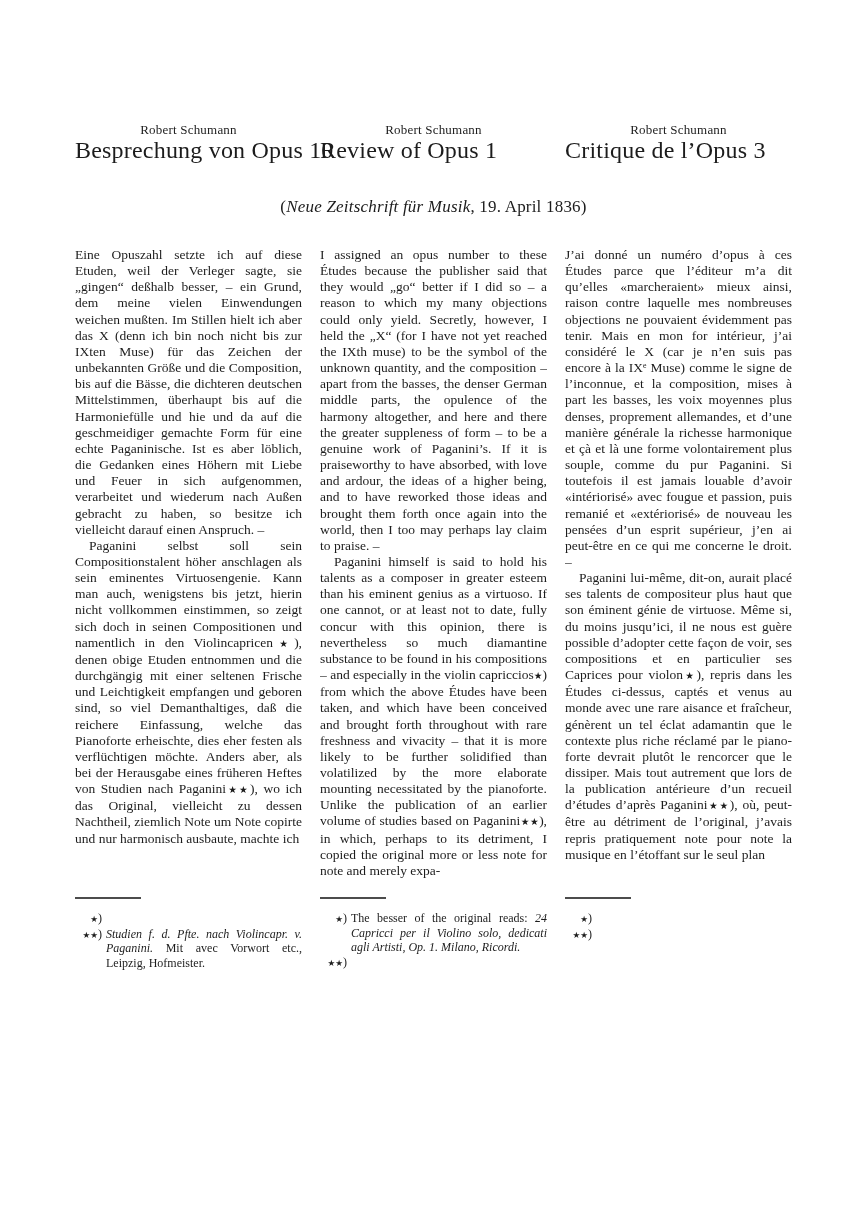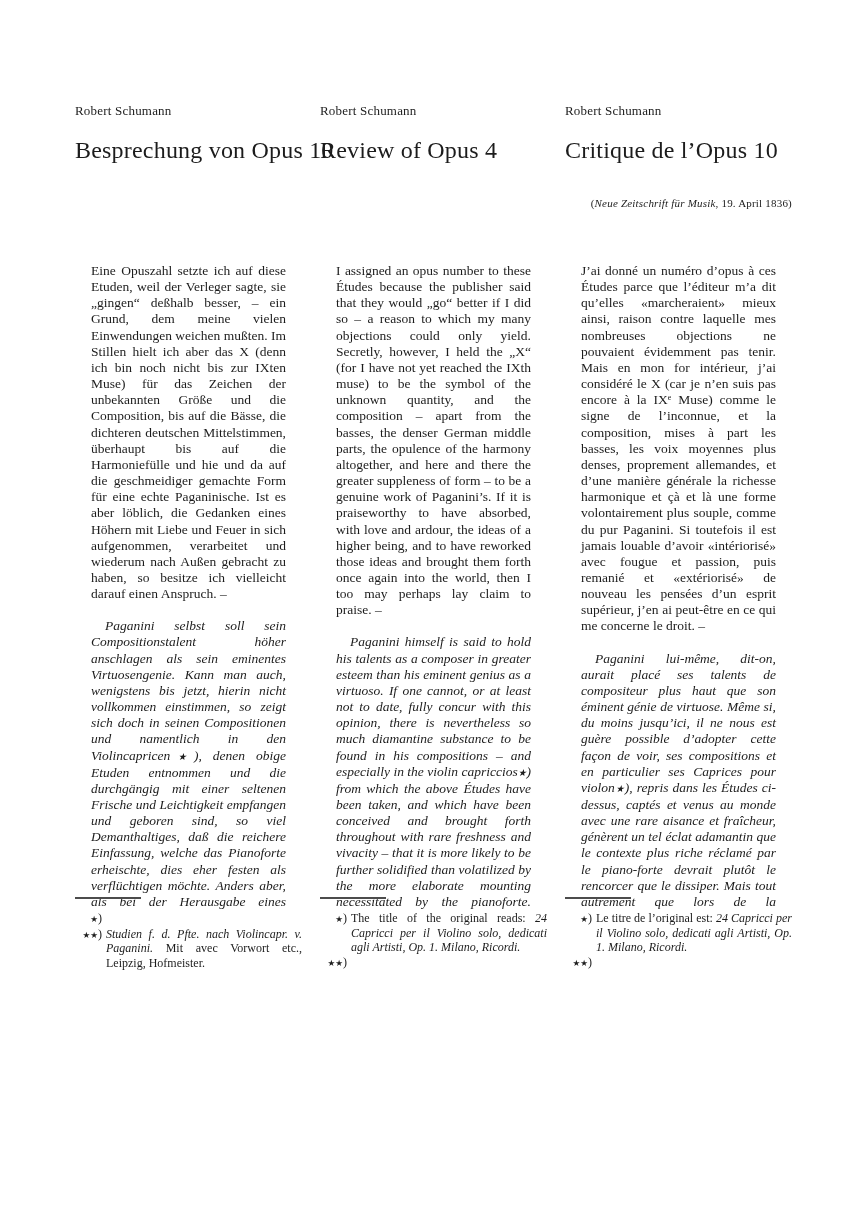--- a/index.html
+++ b/index.html
@@ -8,39 +8,39 @@
     background:#ffffff;
     color:#1c1c1c;
     font-family:"Liberation Serif","DejaVu Serif",serif;
     position:relative;
     overflow:hidden;
   }
   .c1 { left:75px; }
   .c2 { left:320px; }
   .c3 { left:565px; }
   .author {
-    position:absolute; top:103px; width:227px;
-    font-size:13px; letter-spacing:0.2px;
+    position:absolute; top:122px; width:227px;
+    font-size:13px; letter-spacing:0.2px;text-align:center;
   }
   .title {
     position:absolute; top:137px; width:247px;
     font-size:24px; letter-spacing:0.2px; white-space:nowrap;
   }
   .subtitle {
     position:absolute; top:197px; left:75px; width:717px;
-    text-align:right; font-size:11px; letter-spacing:0.2px;
+    text-align:center; font-size:17px; letter-spacing:0.2px;
   }
   .body-col {
     position:absolute; top:247px; width:227px; height:662px;
     overflow:hidden;
     font-size:13.5px; line-height:16.15px;
     text-align:justify; text-justify:inter-word;
   }
-  .para { margin:16px; }
-  .para + .para { text-indent:14px;font-style:italic; }
+  .para { margin:0; }
+  .para + .para { text-indent:14px; }
   .fn-block { position:absolute; top:897px; width:227px; }
   .fn-rule {
     width:66px; height:0;
     border-top:2px solid #4c4c4c;
     margin:0 0 12px 0;
   }
   .fn { display:flex; font-size:12px; line-height:14.7px; }
   .fn-marker {
     flex:0 0 27px; text-align:right; padding-right:4px;
     white-space:nowrap;
@@ -50,22 +50,22 @@
   .st { font-size:0.72em; }
 </style>
 </head>
 <body>
 
 <div class="author c1">Robert Schumann</div>
 <div class="author c2">Robert Schumann</div>
 <div class="author c3">Robert Schumann</div>
 
 <div class="title c1">Besprechung von Opus 10</div>
-<div class="title c2">Review of Opus 4</div>
-<div class="title c3">Critique de l’Opus 10</div>
+<div class="title c2">Review of Opus 1</div>
+<div class="title c3">Critique de l’Opus 3</div>
 
 <div class="subtitle"><span>(</span><span class="it">Neue Zeitschrift für Musik</span><span>, 19. April 1836)</span></div>
 
 <div class="body-col c1">
   <p class="para stars">Eine Opuszahl setzte ich auf diese Etuden, weil der Verleger sagte, sie „gingen“ deßhalb besser, – ein Grund, dem meine vielen Einwendungen weichen mußten. Im Stillen hielt ich aber das X (denn ich bin noch nicht bis zur IXten Muse) für das Zeichen der unbekannten Größe und die Composition, bis auf die Bässe, die dichteren deutschen Mittelstimmen, überhaupt bis auf die Harmoniefülle und hie und da auf die geschmeidiger gemachte Form für eine echte Paganinische. Ist es aber löblich, die Gedanken eines Höhern mit Liebe und Feuer in sich aufgenommen, verarbeitet und wiederum nach Außen gebracht zu haben, so besitze ich vielleicht darauf einen Anspruch. –</p>
   <p class="para stars">Paganini selbst soll sein Compositionstalent höher anschlagen als sein eminentes Virtuosengenie. Kann man auch, wenigstens bis jetzt, hierin nicht vollkommen einstimmen, so zeigt sich doch in seinen Compositionen und namentlich in den Violincapricen<span class="st">★</span>), denen obige Etuden entnommen und die durchgängig mit einer seltenen Frische und Leichtigkeit empfangen und geboren sind, so viel Demanthaltiges, daß die reichere Einfassung, welche das Pianoforte erheischte, dies eher festen als verflüchtigen möchte. Anders aber, als bei der Herausgabe eines früheren Heftes von Studien nach Paganini<span class="st">★</span><span class="st">★</span>), wo ich das Original, vielleicht zu dessen Nachtheil, ziemlich Note um Note copirte und nur harmonisch ausbaute, machte ich</p>
 </div>
 <div class="body-col c2">
   <p class="para stars">I assigned an opus number to these Études because the publisher said that they would „go“ better if I did so – a reason to which my many objections could only yield. Secretly, however, I held the „X“ (for I have not yet reached the IXth muse) to be the symbol of the unknown quantity, and the composition – apart from the basses, the denser German middle parts, the opulence of the harmony altogether, and here and there the greater suppleness of form – to be a genuine work of Paganini’s. If it is praiseworthy to have absorbed, with love and ardour, the ideas of a higher being, and to have reworked those ideas and brought them forth once again into the world, then I too may perhaps lay claim to praise. –</p>
   <p class="para stars">Paganini himself is said to hold his talents as a composer in greater esteem than his eminent genius as a virtuoso. If one cannot, or at least not to date, fully concur with this opinion, there is nevertheless so much diamantine substance to be found in his compositions – and especially in the violin capriccios<span class="st">★</span>) from which the above Études have been taken, and which have been conceived and brought forth throughout with rare freshness and vivacity – that it is more likely to be further solidified than volatilized by the more elaborate mounting necessitated by the pianoforte. Unlike the publication of an earlier volume of studies based on Paganini<span class="st">★</span><span class="st">★</span>), in which, perhaps to its detriment, I copied the original more or less note for note and merely expa-</p>
@@ -83,29 +83,28 @@
   <div class="fn">
     <span class="fn-marker stars"><span class="st">★</span><span class="st">★</span>)</span>
     <span class="fn-text"><span class="it">Studien f. d. Pfte. nach Violincapr. v. Paganini.</span><span> Mit avec Vorwort etc., Leipzig, Hofmeister.</span></span>
   </div>
 </div>
 
 <div class="fn-block c2">
   <div class="fn-rule"></div>
   <div class="fn">
     <span class="fn-marker stars"><span class="st">★</span>)</span>
-    <span class="fn-text"><span>The title of the original reads: </span><span class="it">24 Capricci per il Violino solo, dedicati agli Artisti, Op. 1. Milano, Ricordi.</span></span>
+    <span class="fn-text"><span>The besser of the original reads: </span><span class="it">24 Capricci per il Violino solo, dedicati agli Artisti, Op. 1. Milano, Ricordi.</span></span>
   </div>
   <div class="fn">
     <span class="fn-marker stars"><span class="st">★</span><span class="st">★</span>)</span>
   </div>
 </div>
 
 <div class="fn-block c3">
   <div class="fn-rule"></div>
   <div class="fn">
     <span class="fn-marker stars"><span class="st">★</span>)</span>
-    <span class="fn-text"><span>Le titre de l’original est: </span><span class="it">24 Capricci per il Violino solo, dedicati agli Artisti, Op. 1. Milano, Ricordi.</span></span>
   </div>
   <div class="fn">
     <span class="fn-marker stars"><span class="st">★</span><span class="st">★</span>)</span>
   </div>
 </div>
 
 </body></html>

